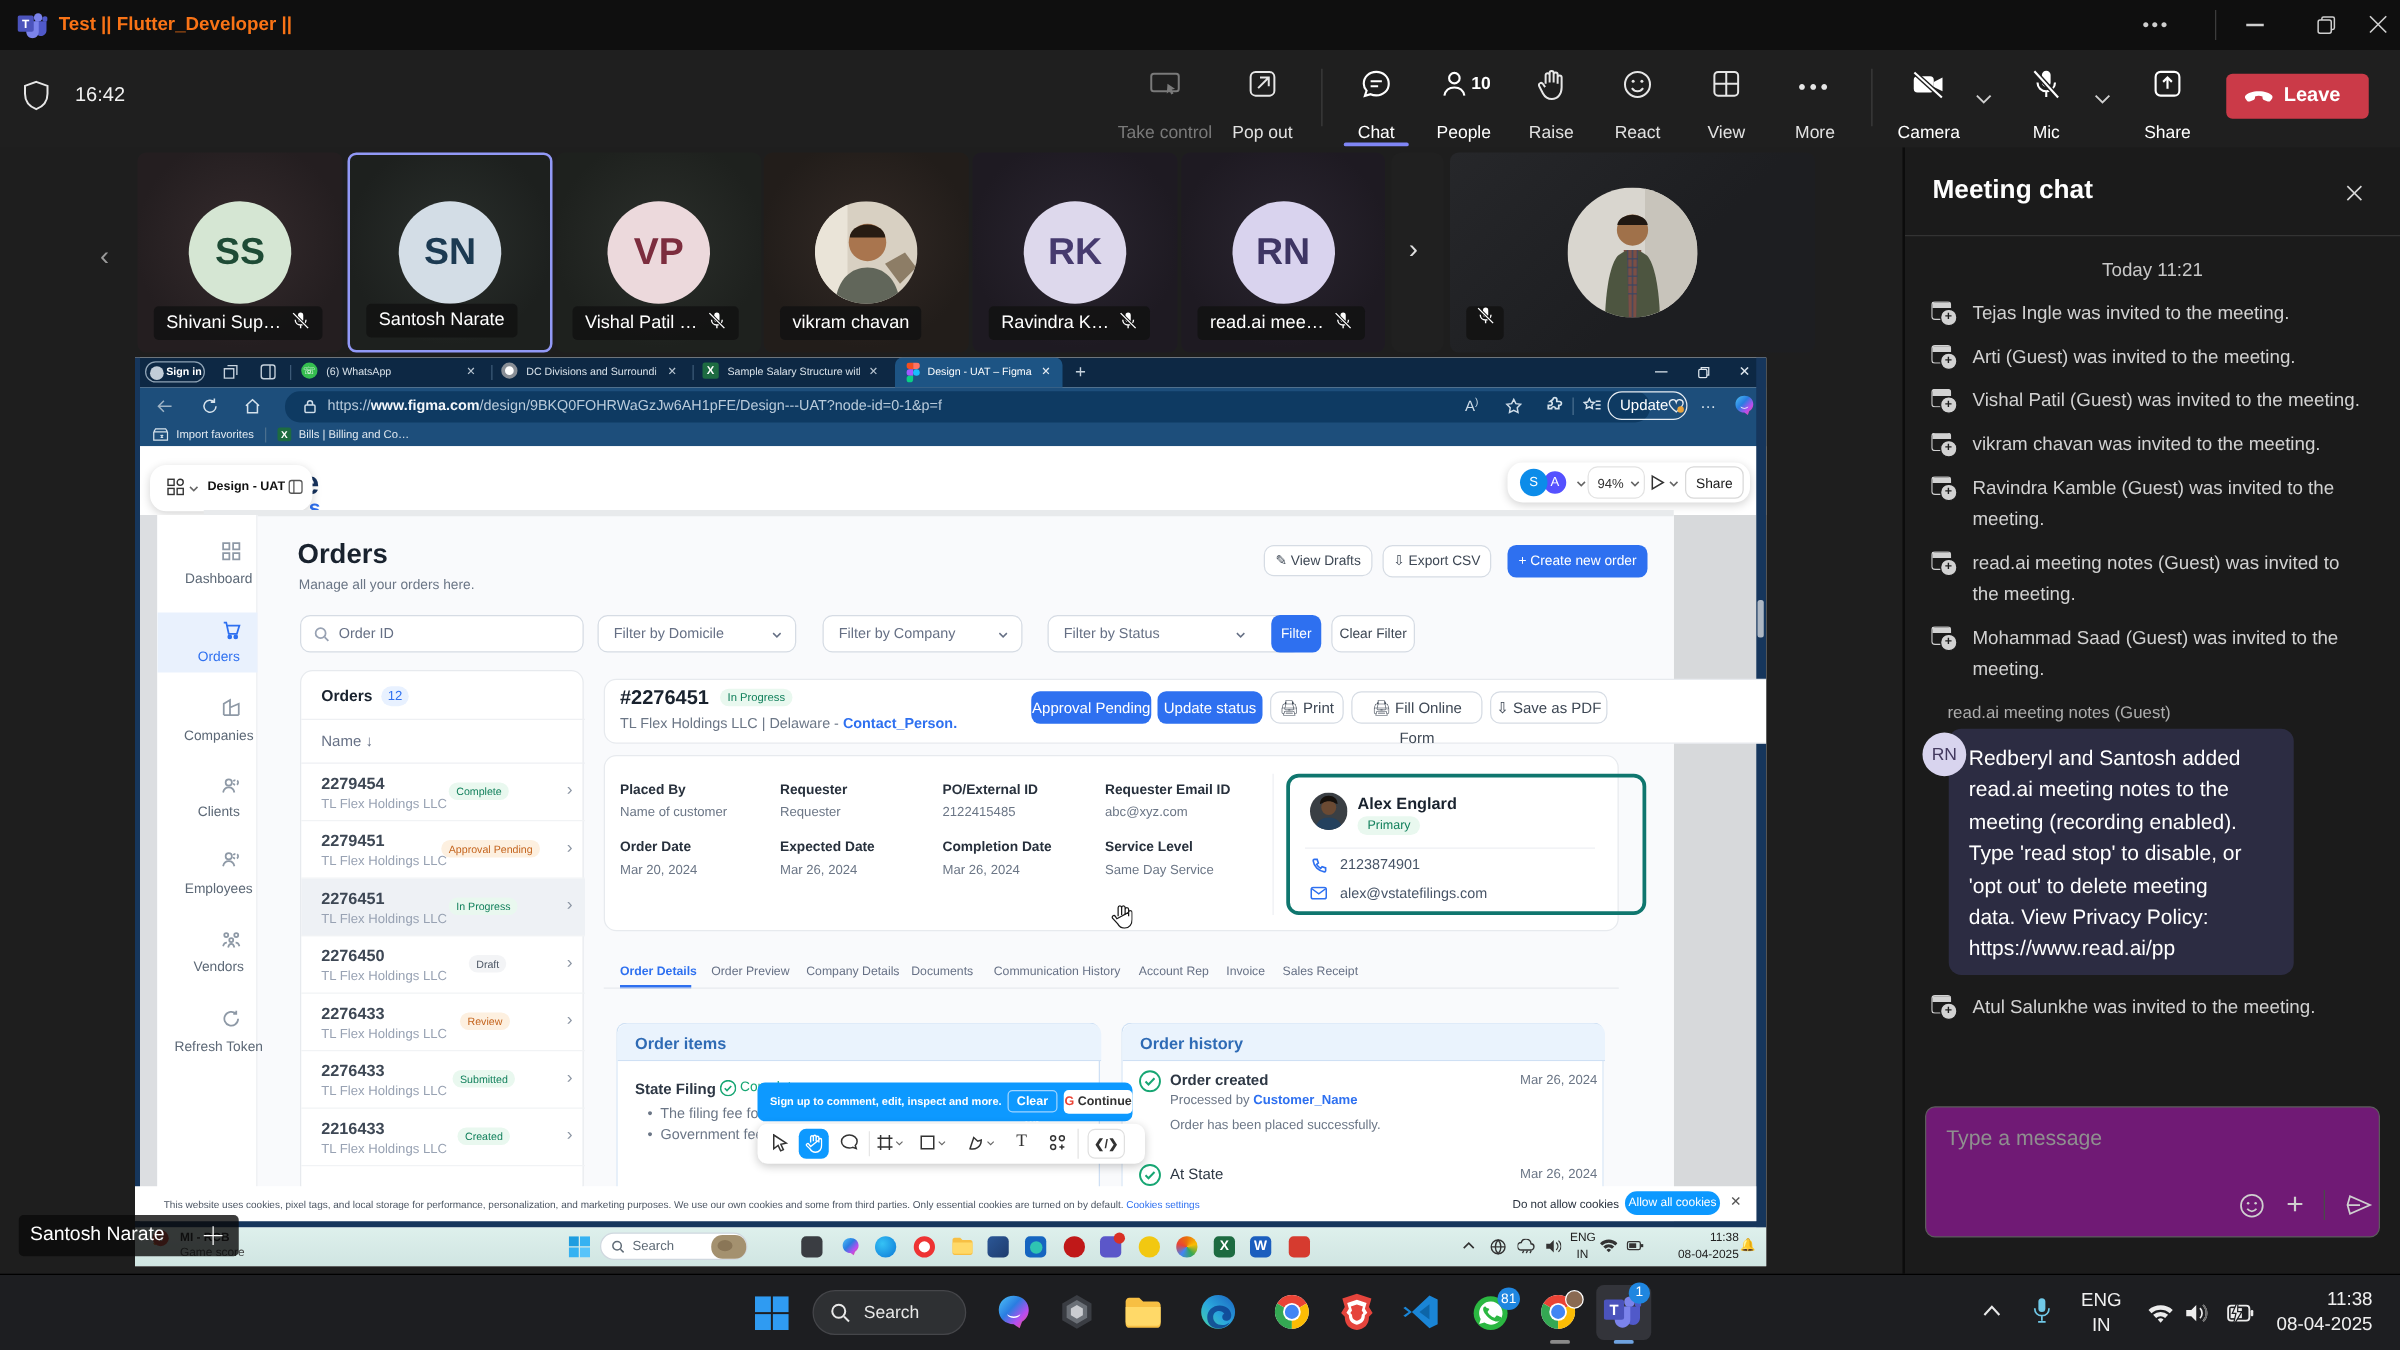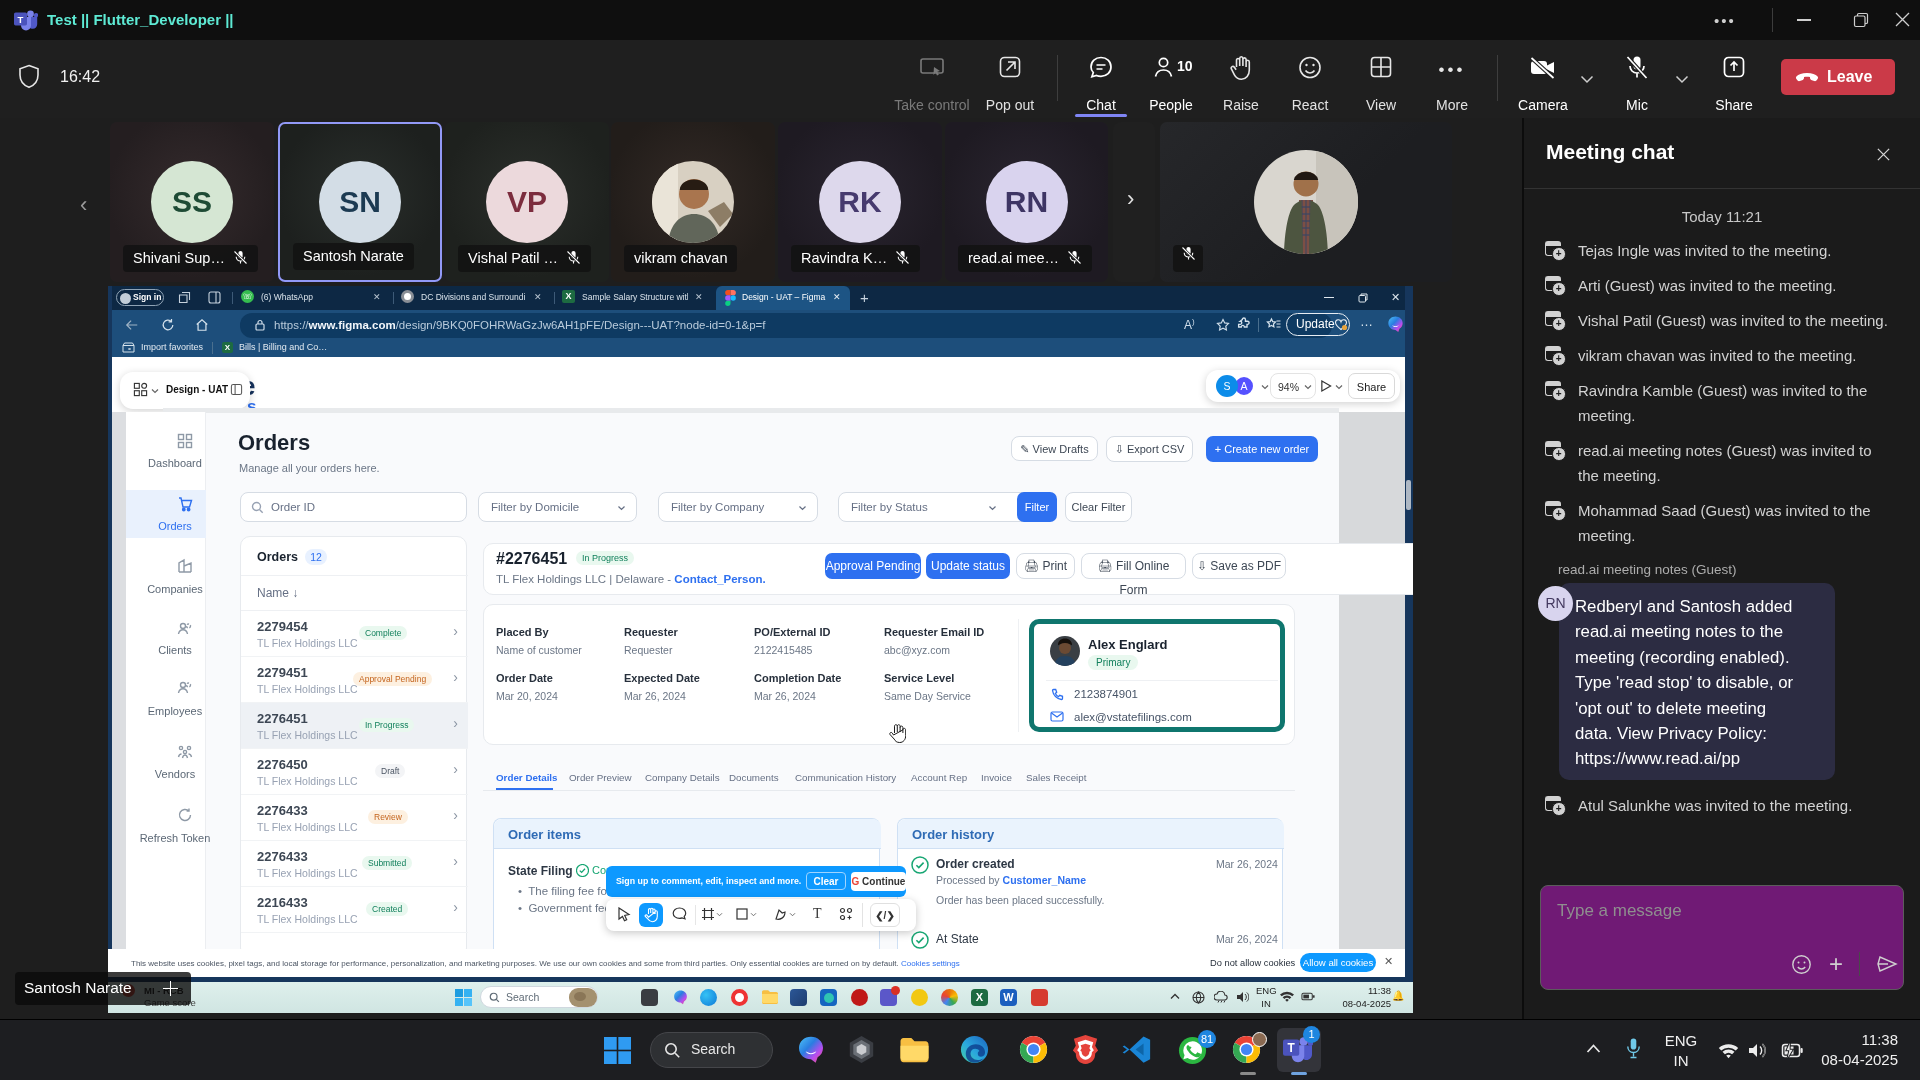--- a/index.html
+++ b/index.html
@@ -2,21 +2,21 @@
 <html><head>
 <meta charset="utf-8">
 <style>
 * { margin:0; padding:0; box-sizing:border-box; }
 html,body { width:1920px; height:1080px; overflow:hidden; background:#161616; font-family:"Liberation Sans", sans-serif; }
 .abs { position:absolute; }
 #root { position:relative; width:1920px; height:1080px; background:#1e1e1e; }
 
 
 #titlebar { left:0; top:0; width:1920px; height:40px; background:#0f0f0f; color:#fff; }
-#titlebar .title { left:47px; top:11px; font-size:15px; font-weight:bold; color:#5eead4; }
+#titlebar .title { left:47px; top:11px; font-size:15px; font-weight:bold; color:#f97316; }
 
 
 #toolbar { left:0; top:40px; width:1920px; height:78px; background:#1f1f1f; }
 .tbtn { position:absolute; top:0; height:78px; text-align:center; color:#e8e8e8; }
 .tbtn .lab { position:absolute; width:100%; top:57px; font-size:14px; color:#e2e2e2; }
 .tbtn svg { position:absolute; top:15px; left:50%; transform:translateX(-50%); }
 
 
 .tile { position:absolute; top:122px; height:160px; border-radius:7px; overflow:hidden; }
 .avatar { position:absolute; left:50%; top:50%; transform:translate(-50%,-50%); width:82px; height:82px; border-radius:50%; text-align:center; line-height:82px; font-size:30px; font-weight:bold; }
@@ -367,21 +367,21 @@
     <div class="abs" id="addrrow">
       <svg class="abs" style="left:17px;top:8px" width="14" height="14" viewBox="0 0 16 16" fill="none" stroke="#9fb4c6" stroke-width="1.4">
           <path d="M14 8H2M7 3L2 8l5 5"></path>
         </svg>
       <svg class="abs" style="left:53px;top:8px" width="14" height="14" viewBox="0 0 16 16" fill="none" stroke="#d5e2ec" stroke-width="1.4">
           <path d="M13.5 8a5.5 5.5 0 11-1.6-3.9M12 1v3.3H8.7"></path>
         </svg>
       <svg class="abs" style="left:87px;top:8px" width="14" height="14" viewBox="0 0 16 16" fill="none" stroke="#d5e2ec" stroke-width="1.4">
           <path d="M2 7.5L8 2l6 5.5M3.5 6.5V14h9V6.5"></path>
         </svg>
-      <div class="abs" style="left:132px;top:3px;width:1092px;height:25px;background:#0e3a62;border-radius:12px">
+      <div class="abs" style="left:120px;top:3px;width:1092px;height:25px;background:#0e3a62;border-radius:12px">
         <svg class="abs" style="left:14px;top:6px" width="12" height="12" viewBox="0 0 12 12" fill="none" stroke="#cfdde9" stroke-width="1.2">
             <rect x="2" y="5" width="8" height="6" rx="1"></rect>
             <path d="M4 5V3.5a2 2 0 014 0V5"></path>
           </svg>
         <div class="abs" style="left:34px;top:6px;font-size:11.5px;color:#b9cbdb">https://<b style="color:#f2f6fa">www.figma.com</b>/design/9BKQ0FOHRWaGzJw6AH1pFE/Design---UAT?node-id=0-1&amp;p=f</div>
         <div class="abs" style="left:944px;top:4px;font-size:12px;color:#cfdde9">A<sup style="font-size:8px">)</sup></div>
         <svg class="abs" style="left:976px;top:5px" width="14" height="14" viewBox="0 0 14 14" fill="none" stroke="#cfdde9" stroke-width="1.2">
             <path d="M7 1.5l1.7 3.4 3.8.6-2.7 2.7.6 3.8L7 10.2 3.6 12l.6-3.8L1.5 5.5l3.8-.6z"></path>
           </svg>
       </div>
@@ -622,21 +622,21 @@
         <div class="flabel" style="left:12px;top:67px">Order Date</div>
         <div class="fval" style="left:12px;top:85px">Mar 20, 2024</div>
         <div class="flabel" style="left:140px;top:67px">Expected Date</div>
         <div class="fval" style="left:140px;top:85px">Mar 26, 2024</div>
         <div class="flabel" style="left:270px;top:67px">Completion Date</div>
         <div class="fval" style="left:270px;top:85px">Mar 26, 2024</div>
         <div class="flabel" style="left:400px;top:67px">Service Level</div>
         <div class="fval" style="left:400px;top:85px">Same Day Service</div>
         <div class="abs" style="left:534px;top:14px;width:1px;height:113px;background:#eef0f3"></div>
 
-        <div class="abs" style="left:545px;top:14px;width:256px;height:113px;border:5px solid #0f766e;border-radius:10px">
+        <div class="abs" style="left:545px;top:14px;width:288px;height:113px;border:3px solid #0f766e;border-radius:10px">
           <svg class="abs" style="left:16px;top:12px" width="30" height="30" viewBox="0 0 30 30">
             <defs>
                 <clipPath id="ca">
                   <circle cx="15" cy="15" r="15"></circle>
                 </clipPath>
               </defs>
             <g clip-path="url(#ca)">
                 <rect width="30" height="30" fill="#3a3f44"></rect>
                 <circle cx="15" cy="12" r="6" fill="#6b4a33"></circle>
                 <path d="M4 30c1-7 5-10 11-10s10 3 11 10z" fill="#24415e"></path>

